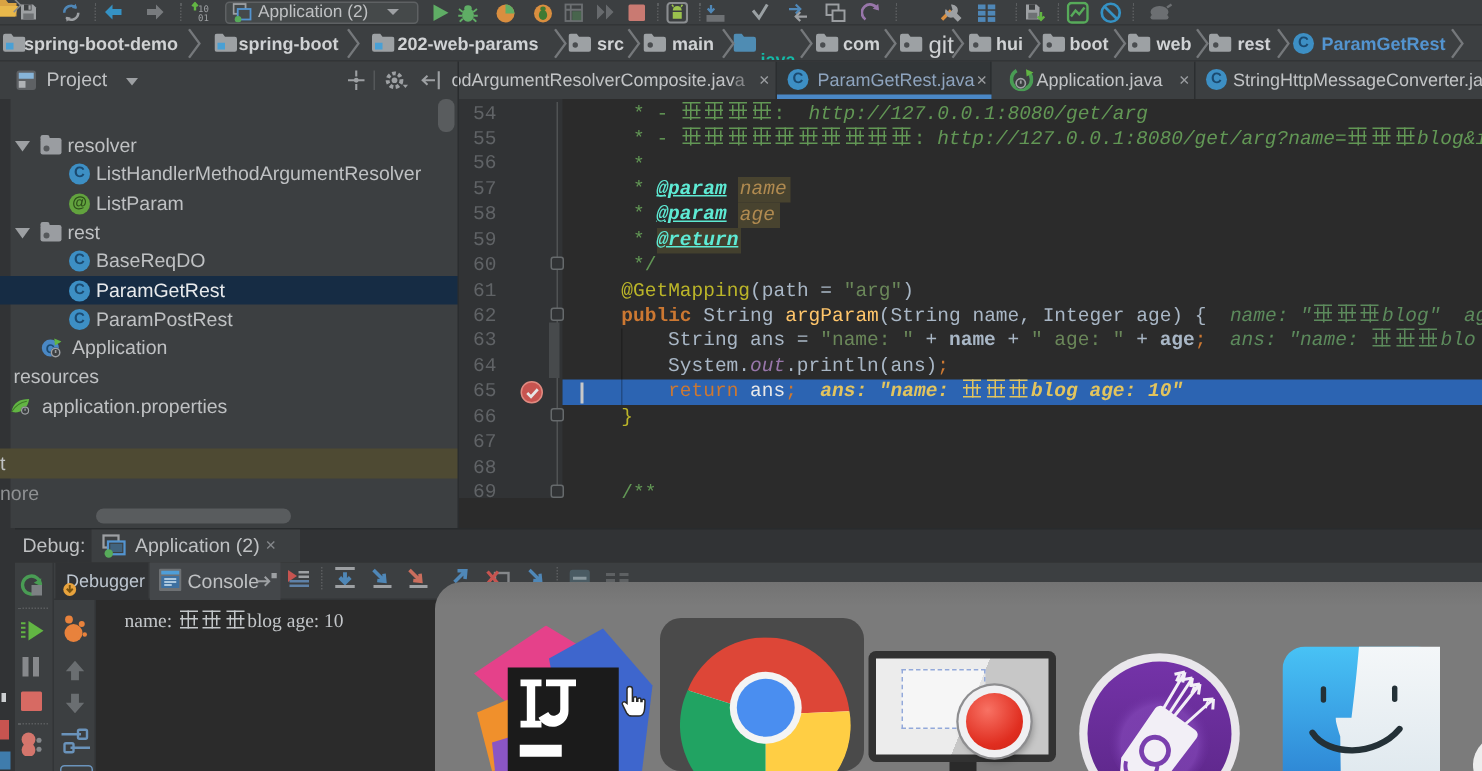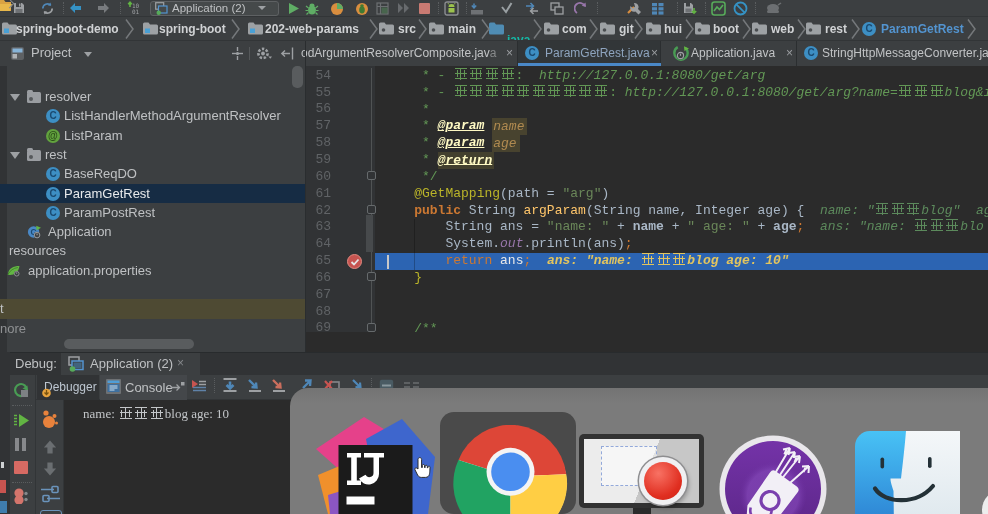--- a/index.html
+++ b/index.html
@@ -16,21 +16,21 @@
  linear-gradient(currentColor,currentColor) 7.2px 0/1.4px 12px no-repeat,
  linear-gradient(currentColor,currentColor) 3.4px 2.6px/1.3px 7px no-repeat,
  linear-gradient(currentColor,currentColor) 10.7px 2.6px/1.3px 7px no-repeat;}
 
 .code{font-family:"Liberation Mono",monospace;font-size:13px;line-height:16.85px;
  white-space:pre;color:#a9b7c6}
 .cmt{color:#629755}.cmti{color:#629755;font-style:italic}
 .kw{color:#cc7832;font-weight:bold}.str{color:#6a8759}.fn{color:#ffc66b}
 .ann{color:#bbb529}.field{color:#9876aa;font-style:italic}
 .hint{color:#5c8a5c;font-style:italic}.hinty{color:#e2c45e;font-style:italic;font-weight:bold}
-.tag{color:#fef9c3;font-weight:bold;text-decoration:underline;font-style:italic}
+.tag{color:#5eead4;font-weight:bold;text-decoration:underline;font-style:italic}
 .tagv{color:#b08a50;font-style:italic;background:#48432f;padding:0.5px 3px 1.5px 1px}
 .orange{color:#cc7832}
 
 .trow{position:absolute;left:0;width:306px;height:19.3px;font-size:13px;color:#bfc1c3;
  line-height:19.3px;white-space:nowrap}
 .ticon{position:absolute;width:14px;height:14px;top:3px}
 
 .folder{position:absolute;width:14px;height:11px;top:5px;background:#9a9da1;border-radius:1.5px}
 .folder:before{content:"";position:absolute;left:0;top:-2px;width:6px;height:3px;background:#9a9da1;border-radius:1.5px 1.5px 0 0}
 .folder:after{content:"";position:absolute;left:2px;bottom:2px;width:4px;height:4px;border-radius:50%;background:#56595c}
@@ -208,21 +208,21 @@
 <div class="abs" style="left:507px;top:16px;font-size:12px;font-weight:bold;color:#14b8a6">java</div>
 <svg class="abs" style="left:544px;top:5px" width="15" height="13" viewBox="0 0 15 13">
         <path d="M0 2 a1.5 1.5 0 0 1 1.5 -1.5 H5.5 L7 2.5 H13.5 A1.5 1.5 0 0 1 15 4 V11 a1.5 1.5 0 0 1 -1.5 1.5 H1.5 A1.5 1.5 0 0 1 0 11z" fill="#9da1a4"></path>
         <circle cx="4.5" cy="8" r="1.8" fill="#4a4d50"></circle>
       </svg>
 <div class="abs" style="left:562px;top:5px;font-size:12px;font-weight:bold;color:#d0d2d4">com</div>
 <svg class="abs" style="left:600px;top:5px" width="15" height="13" viewBox="0 0 15 13">
         <path d="M0 2 a1.5 1.5 0 0 1 1.5 -1.5 H5.5 L7 2.5 H13.5 A1.5 1.5 0 0 1 15 4 V11 a1.5 1.5 0 0 1 -1.5 1.5 H1.5 A1.5 1.5 0 0 1 0 11z" fill="#9da1a4"></path>
         <circle cx="4.5" cy="8" r="1.8" fill="#4a4d50"></circle>
       </svg>
-<div class="abs" style="left:619px;top:5px;font-size:12px;font-weight:bold;color:#d0d2d4">git</div>
+<div class="abs" style="left:619px;top:5px;font-size:16px;font-weight:normal;color:#d0d2d4">git</div>
 <svg class="abs" style="left:646px;top:5px" width="15" height="13" viewBox="0 0 15 13">
         <path d="M0 2 a1.5 1.5 0 0 1 1.5 -1.5 H5.5 L7 2.5 H13.5 A1.5 1.5 0 0 1 15 4 V11 a1.5 1.5 0 0 1 -1.5 1.5 H1.5 A1.5 1.5 0 0 1 0 11z" fill="#9da1a4"></path>
         <circle cx="4.5" cy="8" r="1.8" fill="#4a4d50"></circle>
       </svg>
 <div class="abs" style="left:664px;top:5px;font-size:12px;font-weight:bold;color:#d0d2d4">hui</div>
 <svg class="abs" style="left:695px;top:5px" width="15" height="13" viewBox="0 0 15 13">
         <path d="M0 2 a1.5 1.5 0 0 1 1.5 -1.5 H5.5 L7 2.5 H13.5 A1.5 1.5 0 0 1 15 4 V11 a1.5 1.5 0 0 1 -1.5 1.5 H1.5 A1.5 1.5 0 0 1 0 11z" fill="#9da1a4"></path>
         <circle cx="4.5" cy="8" r="1.8" fill="#4a4d50"></circle>
       </svg>
 <div class="abs" style="left:713px;top:5px;font-size:12px;font-weight:bold;color:#d0d2d4">boot</div>

